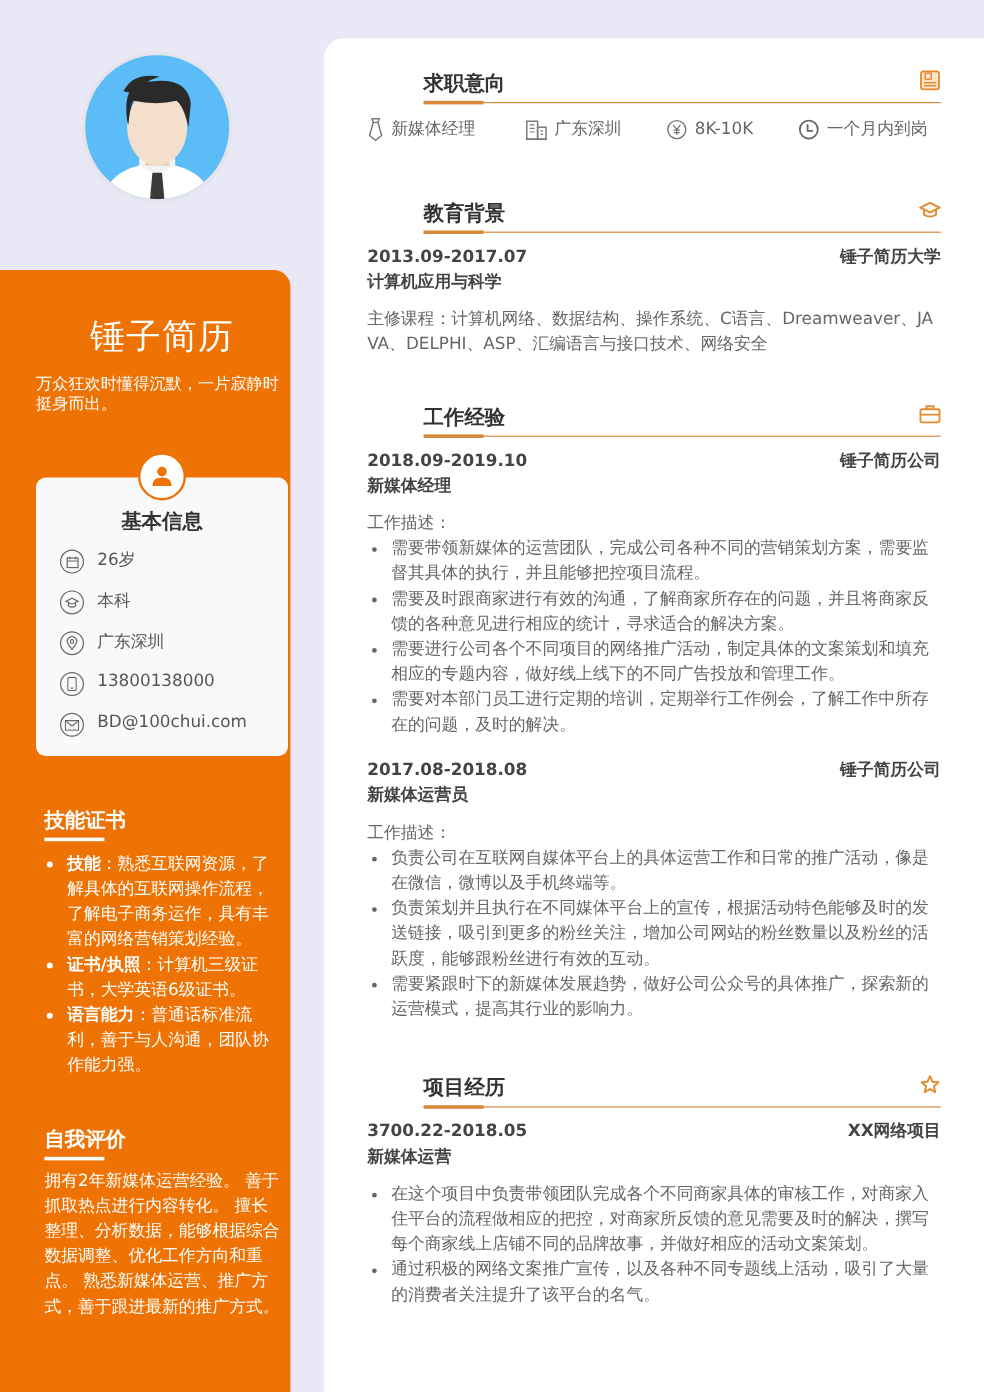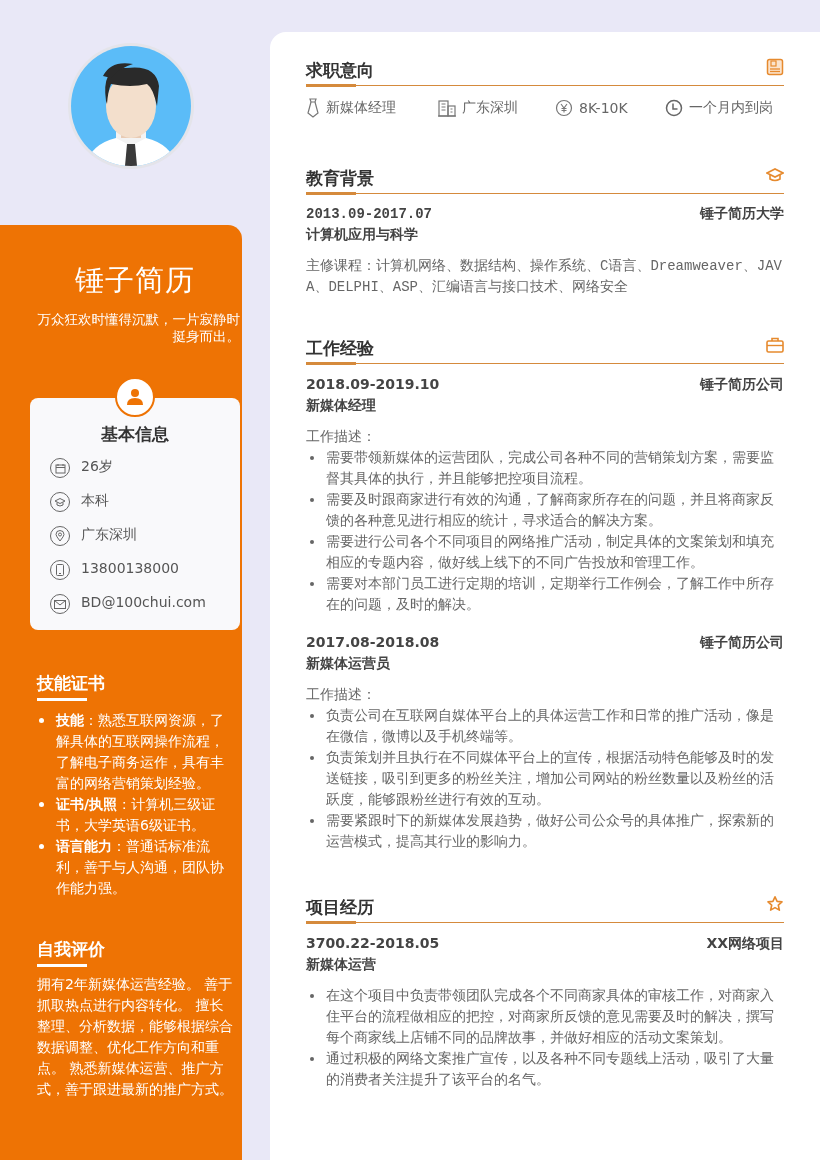--- a/index.html
+++ b/index.html
@@ -4,40 +4,40 @@
 <style>
   * { margin:0; padding:0; box-sizing:border-box; }
   html, body { width:820px; height:1160px; overflow:hidden; }
   body { background:#e9e8f7; font-family:"DejaVu Sans","Liberation Sans",sans-serif; position:relative; color:#555; }
 
   
   .avatar-wrap { position:absolute; left:68px; top:43px; width:126px; height:126px; border-radius:50%; background:#e4e4ea; padding:3px; }
   .avatar { width:120px; height:120px; border-radius:50%; background:#5bbcf8; overflow:hidden; position:relative; }
   .left-panel { position:absolute; left:0; top:225px; width:242px; height:935px; background:#ee7304; border-top-right-radius:14px; color:#fff; }
   .name { position:absolute; top:36px; left:0; width:270px; text-align:center; font-size:29px; font-weight:normal; letter-spacing:1px; }
-  .motto { position:absolute; top:86px; left:30px; width:210px; text-align:right; font-size:13.5px; line-height:17px;font-family:Liberation Serif, serif; }
+  .motto { position:absolute; top:86px; left:30px; width:210px; text-align:left; font-size:13.5px; line-height:17px;font-family:Liberation Serif, serif; }
   .info-card { position:absolute; left:30px; top:173px; width:210px; height:232px; background:#f9f9fb; border-radius:8px; }
   .info-badge { position:absolute; left:115px; top:152px; width:40px; height:40px; border-radius:50%; background:#fff; border:2px solid #ee7304; display:flex; align-items:center; justify-content:center; }
   .info-title { position:absolute; top:25px; left:0; width:210px; text-align:center; font-size:17px; font-weight:bold; color:#333; }
   .info-list { position:absolute; top:60px; left:20px; list-style:none; }
   .info-list li { display:flex; height:34px; font-size:14px; color:#555; }
   .info-list .ico { width:20px; height:20px; border:1.3px solid #666; border-radius:50%; display:flex; align-items:center; justify-content:center; margin-right:11px; }
 
   .side-sec-title { position:absolute; left:37px; font-size:17px; font-weight:bold; color:#fff; }
   .side-sec-title::after { content:""; position:absolute; left:0; bottom:-6px; width:50px; height:3px; background:#fff; }
   .skills { position:absolute; left:37px; top:485px; width:195px; list-style:none; font-size:14px; line-height:21px; }
   .skills li { position:relative; padding-left:19px; }
   .skills li::before { content:""; position:absolute; left:2px; top:8px; width:5px; height:5px; border-radius:50%; background:#fff; }
   .skills b { font-weight:bold; }
   .self-eval { position:absolute; left:37px; top:749px; width:200px; font-size:14px; line-height:21px; }
 
   
   .right-panel { position:absolute; left:270px; top:32px; width:550px; height:1128px; background:#fff; border-top-left-radius:16px; }
   .sec { position:absolute; left:36px; width:478px; }
-  .sec-head { position:relative; height:26px; border-bottom:1px solid #d58a3c; }
+  .sec-head { position:relative; height:26px; border-bottom:1px solid #d58a3c;margin-left:47px; }
   .sec-head .t { font-size:17px; font-weight:bold; color:#333; line-height:20px; position:absolute; top:0; left:0; }
   .sec-head::after { content:""; position:absolute; left:0; bottom:-2px; width:50px; height:3px; background:#d58a3c; }
   .sec-head .ic { position:absolute; right:0; top:-2px; width:18px; height:18px; }
   .intent-row { display:flex; margin-top:12px; font-size:14px; color:#666; }
   .intent-row .it { display:flex; align-items:center; }
   .intent-row svg { margin-right:6px; }
   .row { display:flex; justify-content:space-between; font-size:14px; font-weight:bold; color:#444; line-height:21px; }
   .sub { font-size:14px; font-weight:bold; color:#444; line-height:21px; }
   .txt { font-size:14px; color:#666; line-height:21px; }
   .bullets { list-style:none; font-size:14px; color:#666; line-height:21px; }
@@ -182,21 +182,21 @@
   </div>
 
   <div class="sec" style="top:136px;">
     <div class="sec-head">
       <span class="t">教育背景</span>
       <svg class="ic" viewBox="0 0 18 18">
           <path d="M1 7 L9 3 L17 7 L9 11 Z" fill="none" stroke="#e68a2e" stroke-width="1.6"></path>
           <path d="M4 9 V13 Q9 16 14 13 V9" fill="none" stroke="#e68a2e" stroke-width="1.6"></path>
         </svg>
     </div>
-    <div style="margin-top:10px;font-family:Liberation Mono, monospace;">
+    <div style="margin-top:10px;">
       <div class="row">
         <span>2013.09-2017.07</span>
         <span>锤子简历大学</span>
       </div>
       <div class="sub">计算机应用与科学</div>
       <div class="txt" style="margin-top:10px;word-break:break-all;">主修课程：计算机网络、数据结构、操作系统、C语言、Dreamweaver、JAVA、DELPHI、ASP、汇编语言与接口技术、网络安全</div>
     </div>
   </div>
 
   <div class="sec" style="top:306px;">

